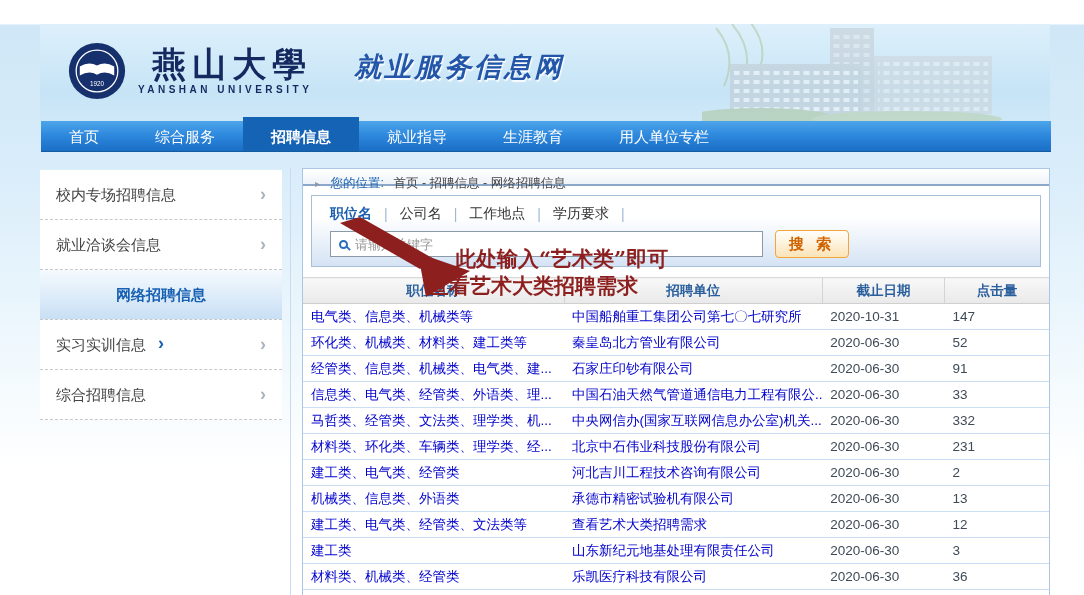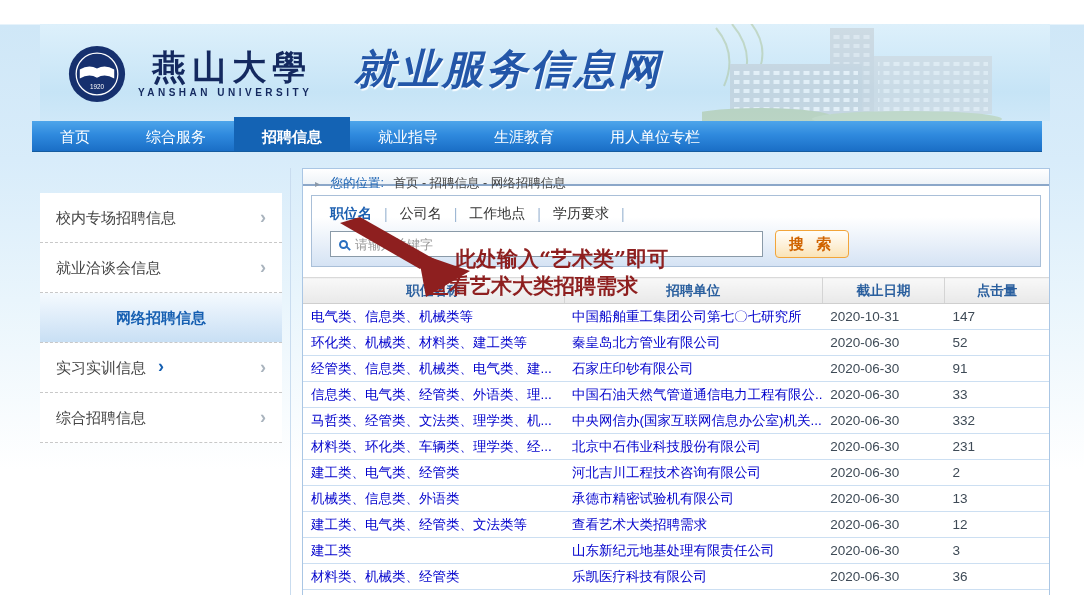--- a/index.html
+++ b/index.html
@@ -10,33 +10,33 @@
   
   .banner { position:absolute; left:40px; top:24px; width:1010px; height:97px;
     background:linear-gradient(180deg,#ddf0fb 0%,#c6e4f6 70%,#cfe8f8 100%); }
   .brand { position:absolute; left:28px; top:18px; display:flex; align-items:center;text-align:right; }
   .seal { flex:0 0 auto; }
   .uni-names { margin-left:12px; }
   .uni-cn { font-family:"DejaVu Serif", serif; font-weight:bold; font-size:34px; line-height:34px;
     color:#14295f; letter-spacing:6px; }
   .uni-en { font-size:10px; font-weight:bold; color:#14295f; letter-spacing:3.5px; margin-top:3px; }
   .site-title { margin-left:42px; font-family:Liberation Sans, sans-serif; font-style:italic; font-weight:bold;
-    font-size:41px; color:#2356a8; letter-spacing:3px; text-shadow:1px 2px 1px rgba(255,255,255,.9); padding-bottom:8px; }
+    font-size:27px; color:#2356a8; letter-spacing:3px; text-shadow:1px 2px 1px rgba(255,255,255,.9); padding-bottom:8px; }
   .campus { position:absolute; right:28px; top:0; }
 
   
-  .nav { position:absolute; left:32px; top:121px; width:1010px; height:31px;
+  .nav { position:absolute; left:41px; top:121px; width:1010px; height:31px;
     background:linear-gradient(180deg,#4ea5ea 0%,#2f8ade 45%,#1a6ec6 100%);
     border-bottom:1px solid #155c9f; display:flex; align-items:stretch; overflow:visible; }
   .nav-item { color:#ffffff; font-size:15px; line-height:31px; padding:0 28px; cursor:pointer; white-space:nowrap; }
   .nav-item.active { background:#1463b4; margin-top:-4px; padding-top:4px; line-height:32px; font-weight:bold; }
 
   
   .side-divider { position:absolute; left:290px; top:168px; width:1px; height:427px; background:#c9dcef; }
-  .sidebar { position:absolute; left:40px; top:170px; width:242px; background:#ffffff;margin-top:23px; }
+  .sidebar { position:absolute; left:40px; top:170px; width:242px; background:#ffffff; }
   .side-item { height:50px; line-height:49px; padding:0 16px; border-bottom:1px dashed #c8c8c8;
     display:flex; justify-content:space-between; align-items:center; cursor:pointer; background:#fff; }
   .side-item .lbl { font-size:15px; color:#444444; }
   .side-item .chev { font-size:18px; color:#aab4be; font-weight:bold; }
   .side-item.active { background:linear-gradient(180deg,#f5fafe 0%,#dcebf9 55%,#c8dff4 100%);flex-direction:column; }
   .side-item.active .lbl { color:#1760b2; font-weight:bold; }
   .side-item.active .chev { color:#1760b2; }
 
   
   .panel { position:absolute; left:302px; top:168px; width:748px; height:434px;

